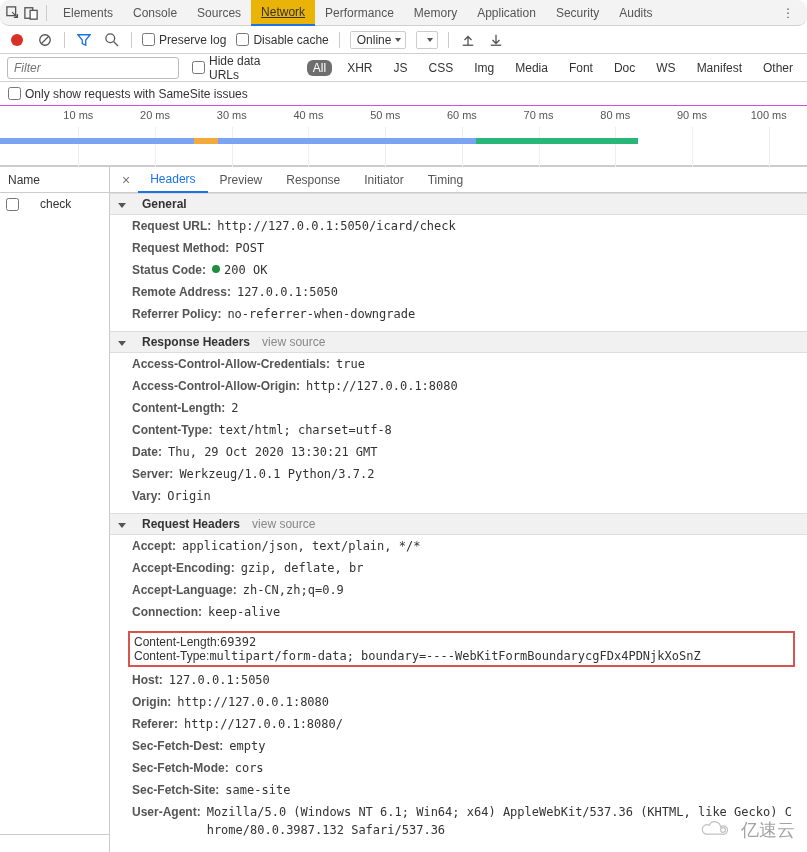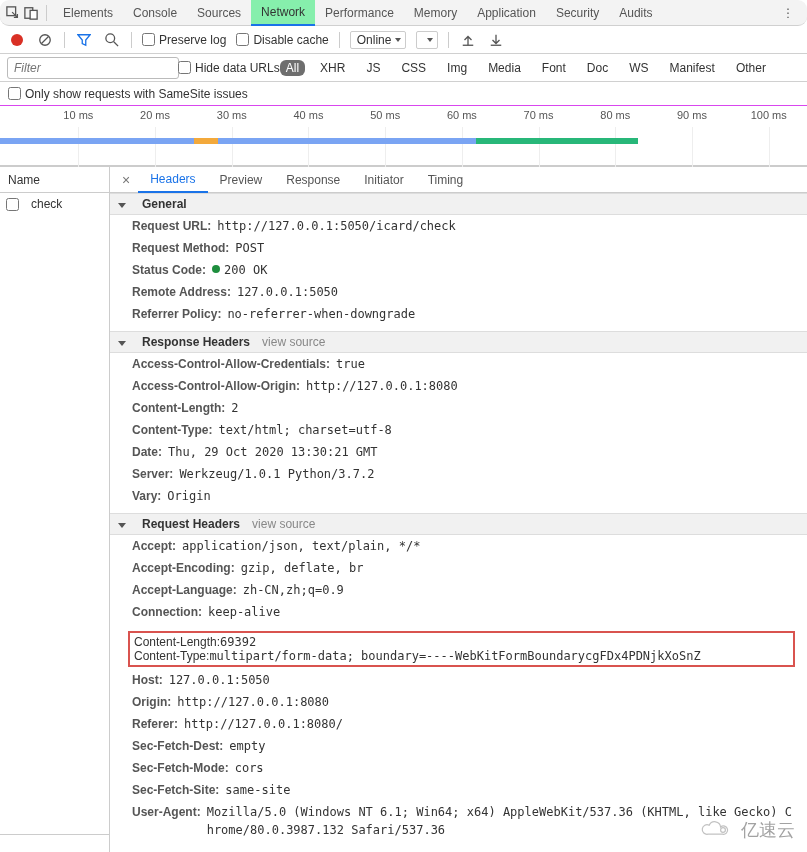--- a/index.html
+++ b/index.html
@@ -28,21 +28,22 @@
   }
   .top-tabs .tab {
     padding: 5px 10px;
     color: #555;
     cursor: pointer;
     position: relative;
   }
   .top-tabs .tab.active {
     color: #333;
     border-bottom: 2px solid #1a73e8;
-    background: #86efac;
+    background: #eab308;
+    text-decoration: underline;
   }
   .top-tabs .right-tools {
     margin-left: auto;
     display: flex;
     align-items: center;
     gap: 12px;
     padding-right: 10px;
     color: #555;
   }
   .icon-btn {
@@ -90,21 +91,21 @@
   }
   .up-down { display: inline-flex; gap: 10px; }
 
   
   .filter-row {
     display: flex;
     align-items: center;
     height: 28px;
     border-bottom: 1px solid #d0d0d0;
     padding: 0 8px;
-    gap: 0;
+    gap: 14px;
   }
   .filter-input {
     flex: 0 0 170px;
     height: 20px;
     font-size: 12px;
     color: #888;
     border: none;
     outline: 1px solid #bbb;
     border-radius: 2px;
     padding: 0 6px;
@@ -190,21 +191,21 @@
     align-items: center;
     padding: 0 8px;
     font-weight: normal;
     color: #333;
   }
   .reqlist .row {
     height: 22px;
     display: flex;
     align-items: center;
     padding: 0 6px;
-    gap: 12px;
+    gap: 21px;
     cursor: pointer;
   }
   .reqlist .row input { margin: 0; }
   .reqlist .spacer { flex: 1; }
   .reqlist .foot {
     height: 18px;
     border-top: 1px solid #ccc;
     font-size: 11px;
     color: #666;
     padding: 2px 6px;

